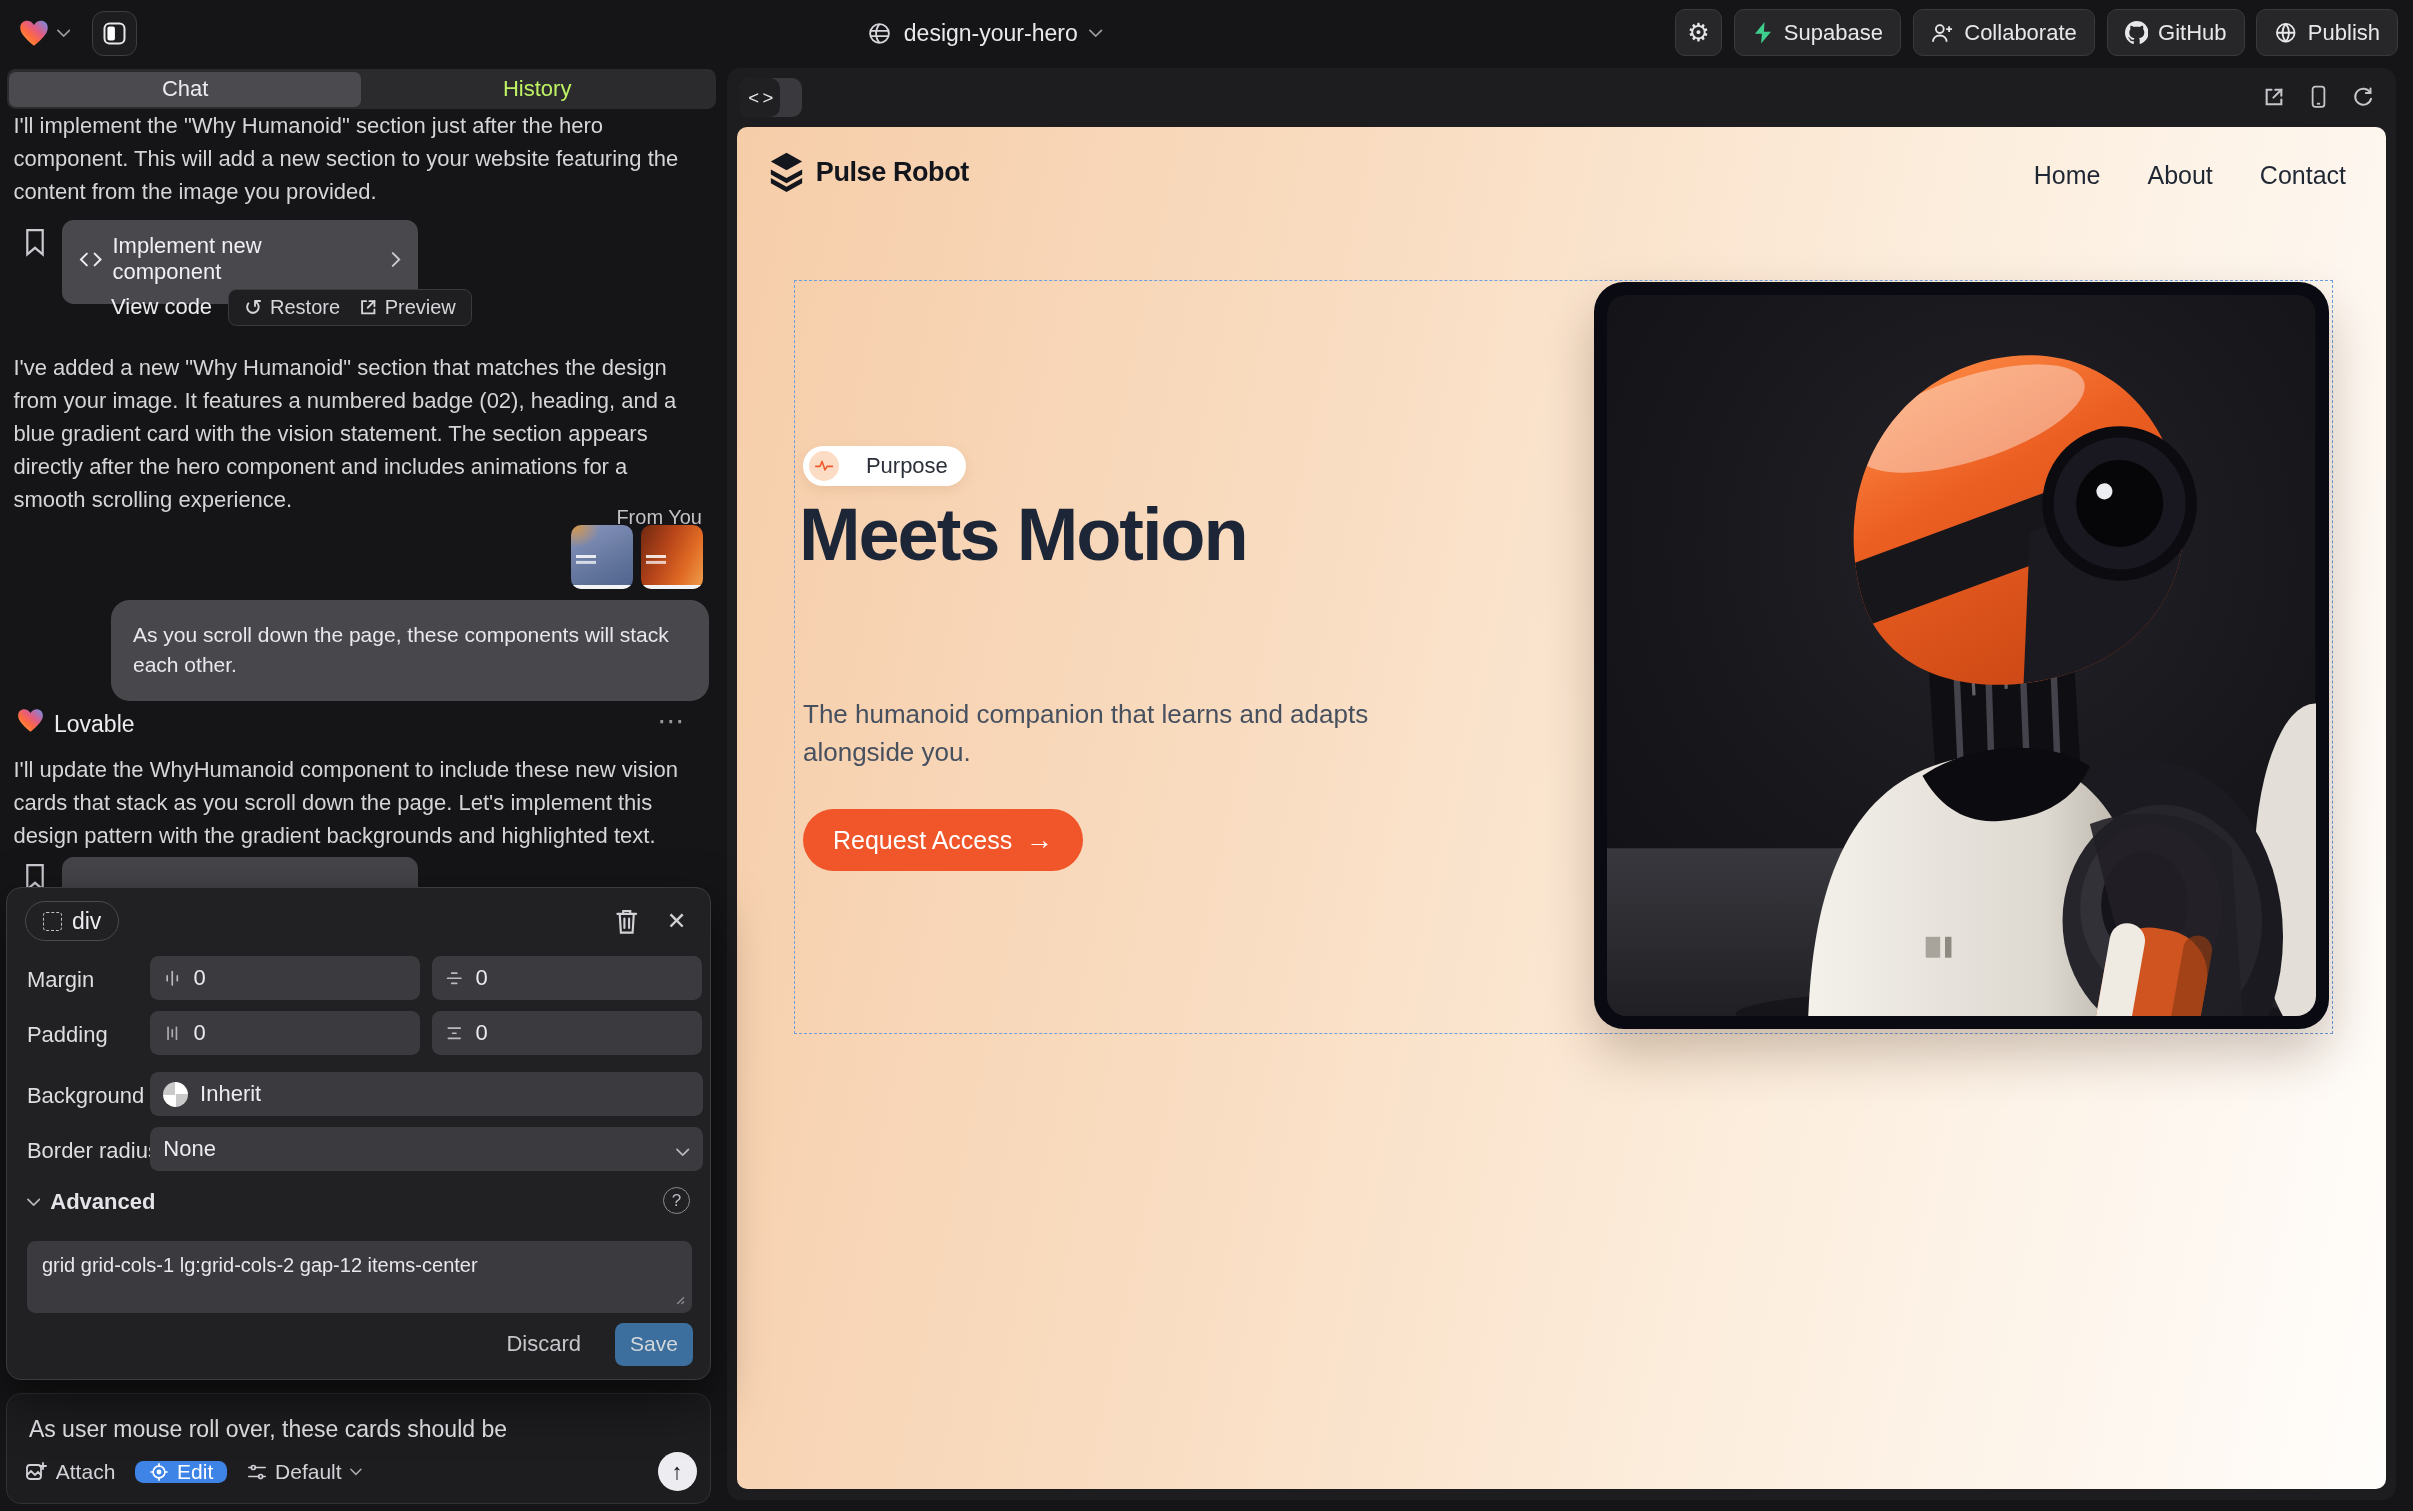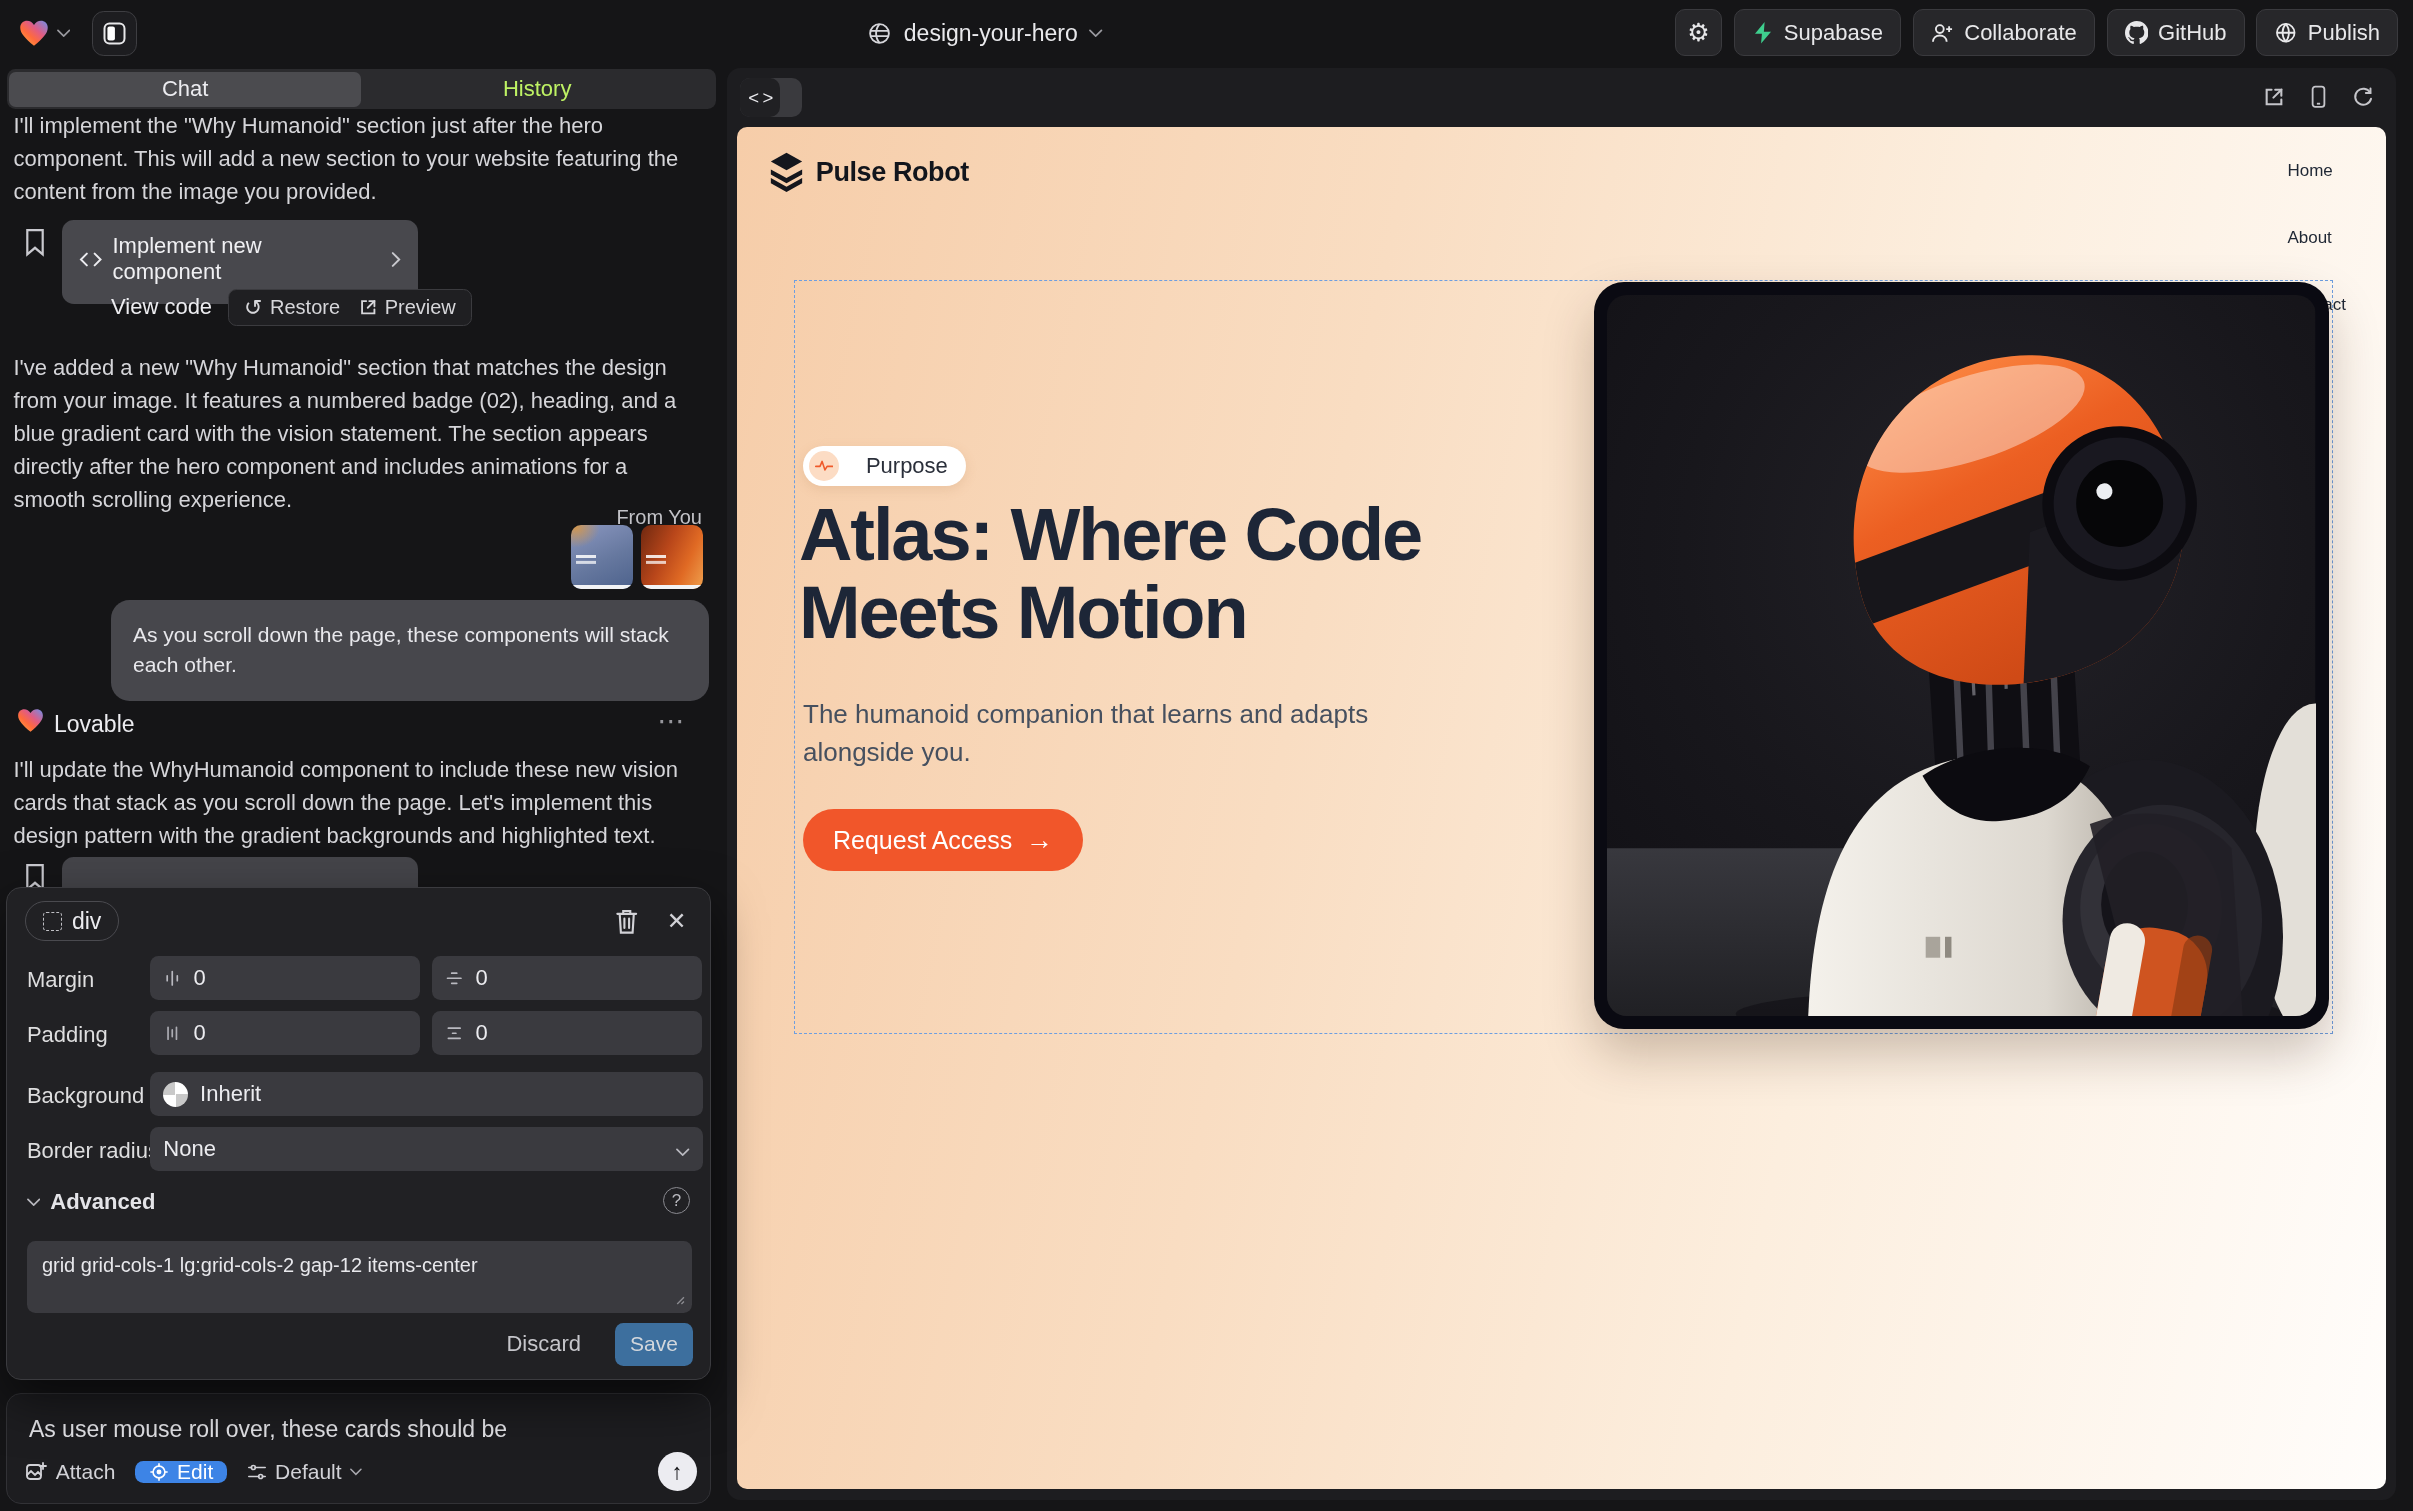--- a/index.html
+++ b/index.html
@@ -119,21 +119,21 @@
   .url-page { color:#e8e8ec; display:flex; align-items:center; gap:6.7px; cursor:pointer; }
   .pv-icons { position:absolute; right:22px; top:17px; display:flex; gap:25px; color:#c5c5ca; align-items:center; }
   .pv-icons > span { cursor:pointer; display:flex; }
 
   .website { position:absolute; left:10px; right:10px; top:59px; bottom:11px; border-radius:10px; overflow:hidden;
     background: linear-gradient(102deg, #f6cda9 0%, #f9ddc2 35%, #fceede 65%, #fffdfb 100%); }
 
   .site-nav { position:absolute; left:0; right:0; top:0; height:92px; }
   .brand { position:absolute; left:32px; top:25px; display:flex; align-items:center; gap:11.8px; }
   .brand-name { font-size:27px; font-weight:bold; color:#12151c; letter-spacing:-0.4px; }
-  .nav-links { position:absolute; right:40px; top:34px; display:flex; gap:47px; font-size:17px; color:#1f2734;flex-direction:column; }
+  .nav-links { position:absolute; right:40px; top:34px; display:flex; gap:47px; font-size:25px; color:#1f2734; }
   .nav-links span { cursor:pointer; }
 
   .selection { position:absolute; left:57px; top:153px; width:1539px; height:754px; border:1.7px dashed #6d9ee0; }
 
   .badge { position:absolute; left:66px; top:319px; height:40px; background:#ffffff; border-radius:20px;
     display:inline-flex; align-items:center; gap:27px; padding:0 18.5px 0 5.9px;
     box-shadow:0 3.4px 11.8px rgba(180,120,80,.18); }
   .pulse-circle { width:30px; height:30px; border-radius:50%; background:#fcdcc4; display:flex;
     align-items:center; justify-content:center; }
   .badge-label { font-size:22px; color:#2a2f3a; }
@@ -509,21 +509,20 @@
       <div class="badge">
         <span class="pulse-circle">
           <svg width="18.5" height="13.4" viewBox="0 0 26 18" fill="none" stroke="#ef5a2b" stroke-width="2.2" stroke-linecap="round" stroke-linejoin="round">
             <path d="M1 10 H7 L10 3 L14 15 L17 10 H25"></path>
           </svg>
         </span>
         <span class="badge-label">Purpose</span>
       </div>
 
       <h1 class="hero-h1">
-        <span>Atlas: Where Code</span>
         <span>Meets Motion</span>
       </h1>
 
       <p class="hero-sub">The humanoid companion that learns and adapts alongside you.</p>
 
       <div class="cta">
         <span>Request Access</span>
         <span class="arrow">→</span>
       </div>
 

